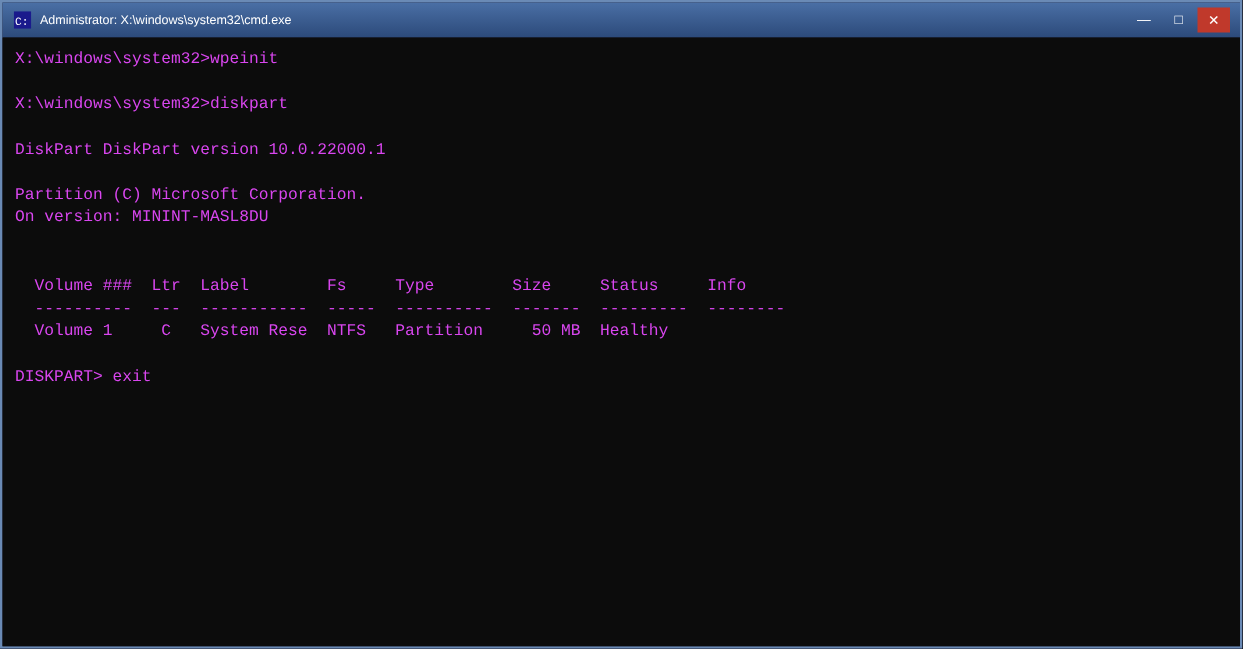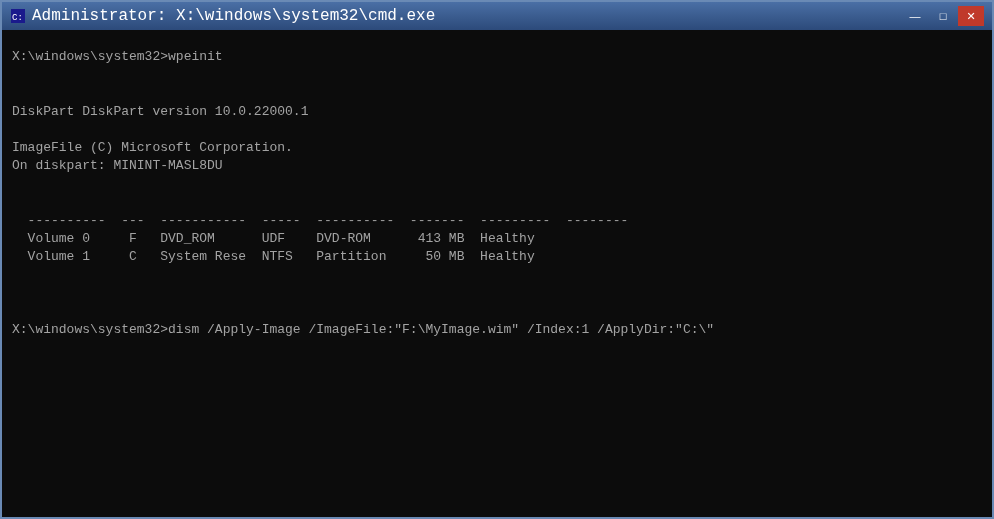--- a/index.html
+++ b/index.html
@@ -40,22 +40,22 @@
       justify-content: center;
     }
 
     .titlebar-icon svg {
       width: 14px;
       height: 14px;
     }
 
     .titlebar-title {
       color: white;
-      font-size: 16px;
-      font-family: Liberation Mono, monospace;
+      font-size: 10px;
+      font-family: Liberation Sans, sans-serif;
       flex: 1;
     }
 
     .titlebar-buttons {
       display: flex;
       gap: 2px;
     }
 
     .titlebar-btn {
       width: 26px;
@@ -71,22 +71,22 @@
       font-family: 'Segoe UI', Arial, sans-serif;
     }
 
     .titlebar-btn.close {
       background: #c0392b;
     }
 
     .console {
       background: #0c0c0c;
       flex: 1;
-      padding: 18px 10px;
-      color: #a3a3a3;
+      padding: 8px 10px;
+      color: #d946ef;
       font-family: 'Courier New', Courier, monospace;
       font-size: 13px;
       line-height: 1.4;
       overflow: hidden;
     }
 
     .line {
       white-space: pre;
       display: block;
     }
@@ -110,28 +110,29 @@
     <span class="titlebar-title">Administrator: X:\windows\system32\cmd.exe</span>
     <div class="titlebar-buttons">
       <button class="titlebar-btn">—</button>
       <button class="titlebar-btn">□</button>
       <button class="titlebar-btn close">✕</button>
     </div>
   </div>
   <div class="console" id="console-area">
   <span class="line">X:\windows\system32&gt;wpeinit</span>
       <span class="empty-line"></span>
+      <span class="line">X:\windows\system32&gt;diskpart</span>
       <span class="empty-line"></span>
       <span class="line">DiskPart DiskPart version 10.0.22000.1</span>
       <span class="empty-line"></span>
-      <span class="line">ImageFile (C) Microsoft Corporation.</span>
-      <span class="line">On diskpart: MININT-MASL8DU</span>
+      <span class="line">Partition (C) Microsoft Corporation.</span>
+      <span class="line">On version: MININT-MASL8DU</span>
       <span class="empty-line"></span>
       <span class="empty-line"></span>
+      <span class="line">  Volume ###  Ltr  Label        Fs     Type        Size     Status     Info</span>
       <span class="line">  ----------  ---  -----------  -----  ----------  -------  ---------  --------</span>
-      <span class="line">  Volume 0     F   DVD_ROM      UDF    DVD-ROM      413 MB  Healthy</span>
       <span class="line">  Volume 1     C   System Rese  NTFS   Partition     50 MB  Healthy</span>
       <span class="empty-line"></span>
+      <span class="line">DISKPART&gt; exit</span>
       <span class="empty-line"></span>
       <span class="empty-line"></span>
-      <span class="line">X:\windows\system32&gt;dism /Apply-Image /ImageFile:"F:\MyImage.wim" /Index:1 /ApplyDir:"C:\"</span>
     </div>
 </div>
 
 </body></html>

